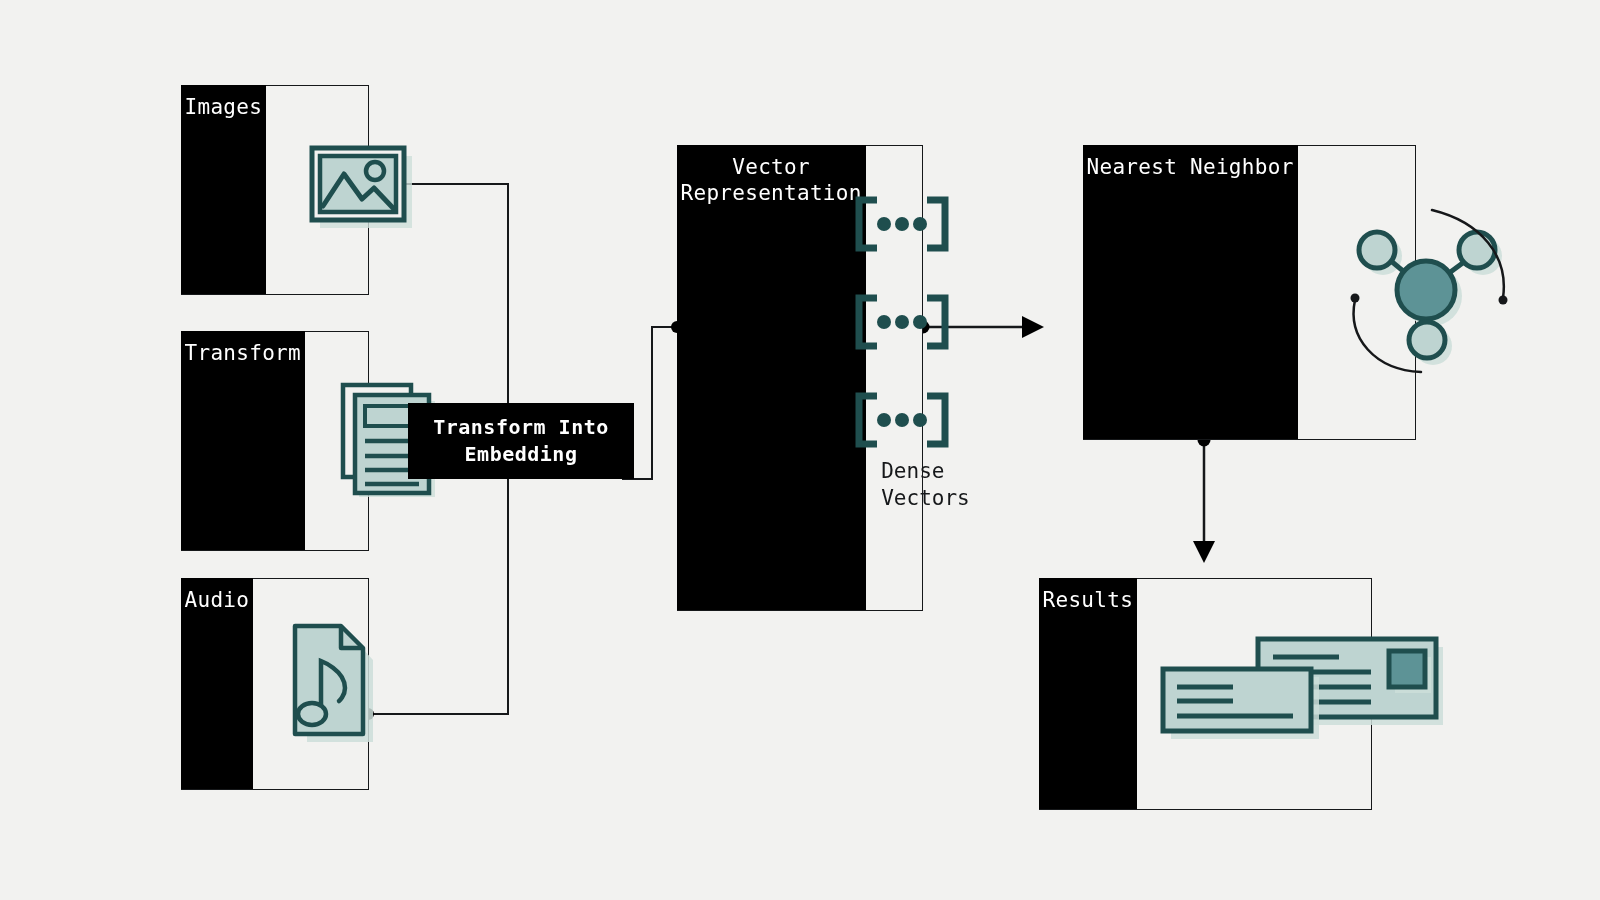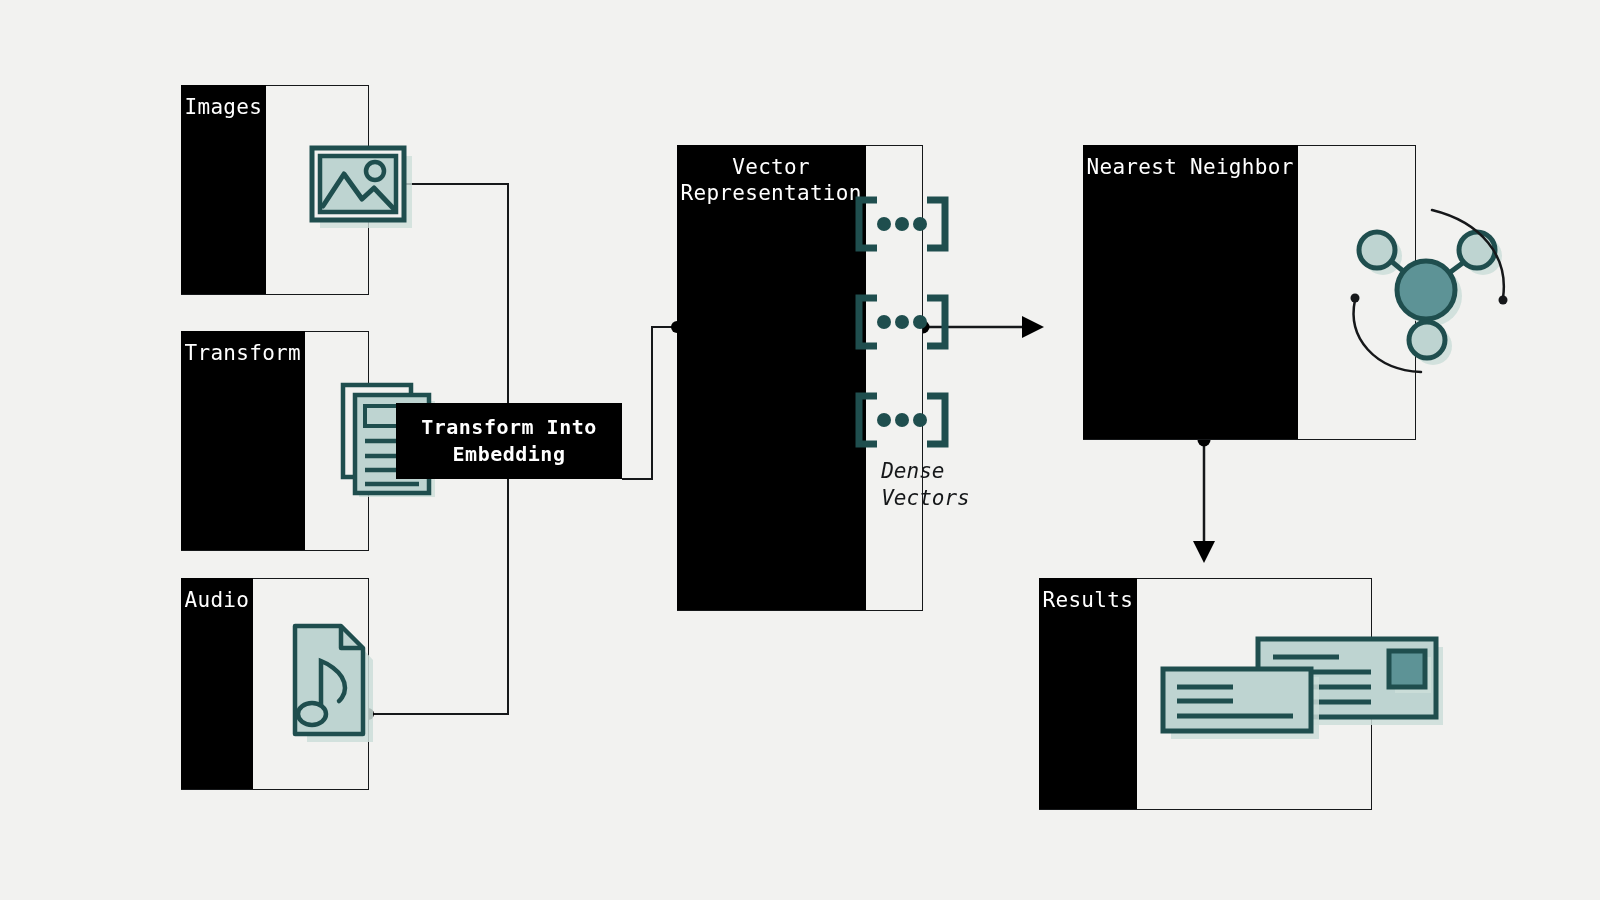--- a/index.html
+++ b/index.html
@@ -157,29 +157,29 @@
       <svg width="130" height="140" viewBox="0 0 130 140">
         <path d="M38,24 L84,24 L104,46 L104,128 L38,128 Z" fill="#cdded9" opacity="0.85"></path>
         <path d="M26,12 L72,12 L94,34 L94,120 L26,120 Z" fill="#bed4d1" stroke="#1f4e4e" stroke-width="4.5" stroke-linejoin="round"></path>
         <path d="M72,12 L72,34 L94,34" fill="none" stroke="#1f4e4e" stroke-width="4.5" stroke-linejoin="round"></path>
         <path d="M52,98 L52,47 C52,47 76,56 76,74 C76,82 70,87 70,87" fill="none" stroke="#1f4e4e" stroke-width="4.5" stroke-linecap="round"></path>
         <ellipse cx="43" cy="100" rx="14" ry="11" fill="#bed4d1" stroke="#1f4e4e" stroke-width="4.5"></ellipse>
       </svg>
     </div>
   </div>
 
-  <div class="transform-box" style="left:396px; top:403px; width:226px; height:76px;text-align:center;">
+  <div class="transform-box" style="left:408px; top:403px; width:226px; height:76px;text-align:center;">
     <div style="white-space:pre-line;">Transform Into
 Embedding</div>
   </div>
 
   <div class="panel" style="left:677px; top:145px; width:246px; height:466px;">
     <div class="panel-header" style="white-space:pre-line;">Vector
 Representation</div>
-    <div class="panel-body" style="display:block;font-style:italic;">
+    <div class="panel-body" style="display:block;">
       <div class="vec-rows" style="top:48px; gap:38px;">
 
         <svg width="110" height="60" viewBox="0 0 110 60">
           <polyline points="30,6 12,6 12,54 30,54" fill="none" stroke="#1f4e4e" stroke-width="7" stroke-linejoin="miter"></polyline>
           <polyline points="80,6 98,6 98,54 80,54" fill="none" stroke="#1f4e4e" stroke-width="7" stroke-linejoin="miter"></polyline>
           <circle cx="37" cy="30" r="7" fill="#1f4e4e"></circle>
           <circle cx="55" cy="30" r="7" fill="#1f4e4e"></circle>
           <circle cx="73" cy="30" r="7" fill="#1f4e4e"></circle>
         </svg>
 

